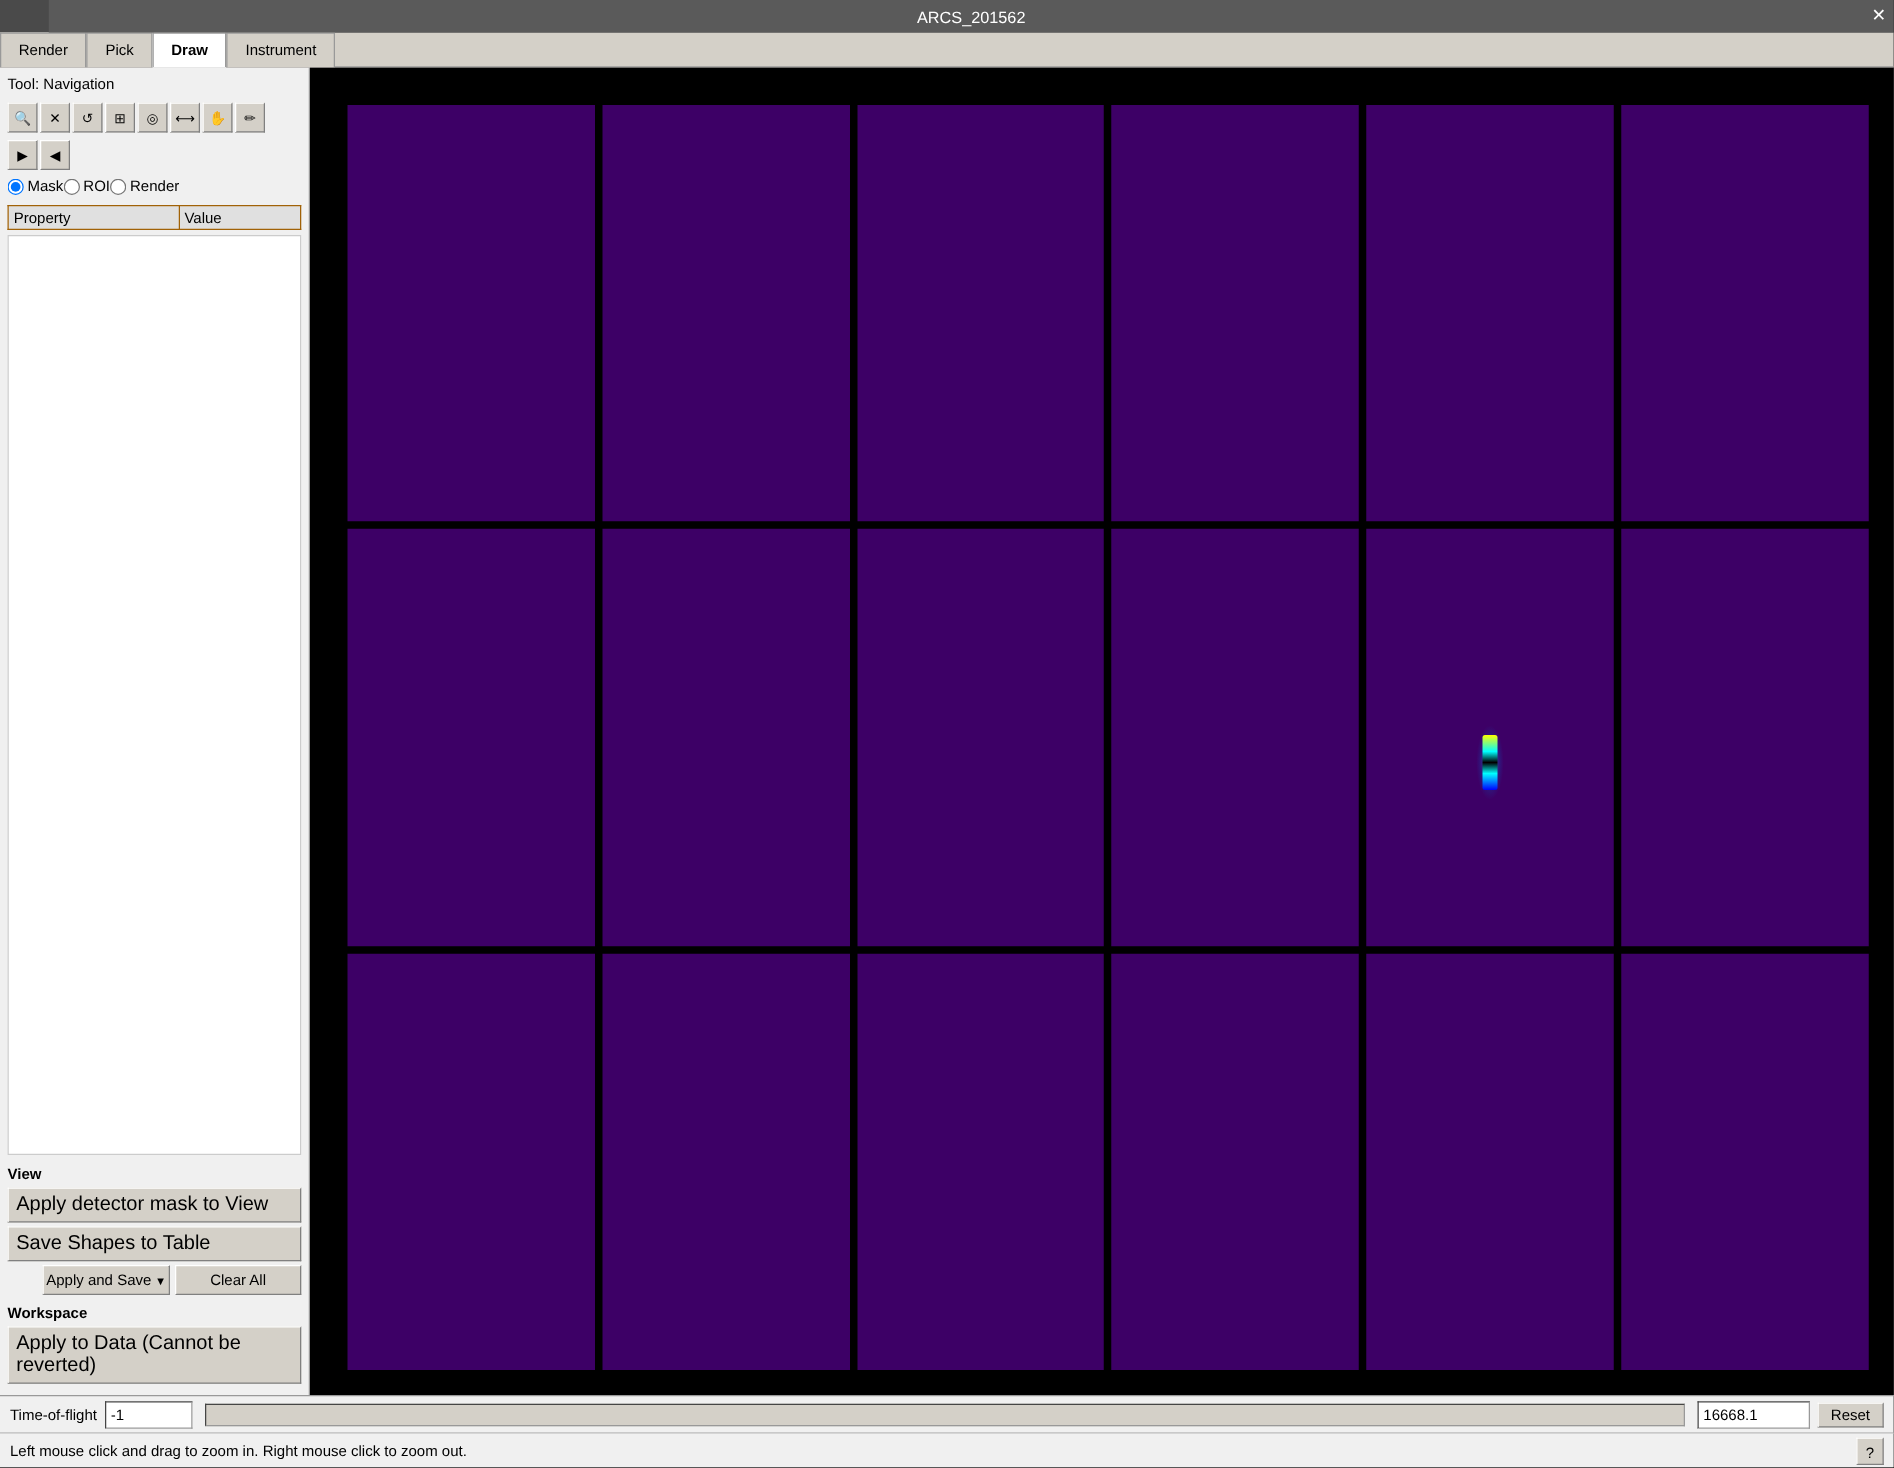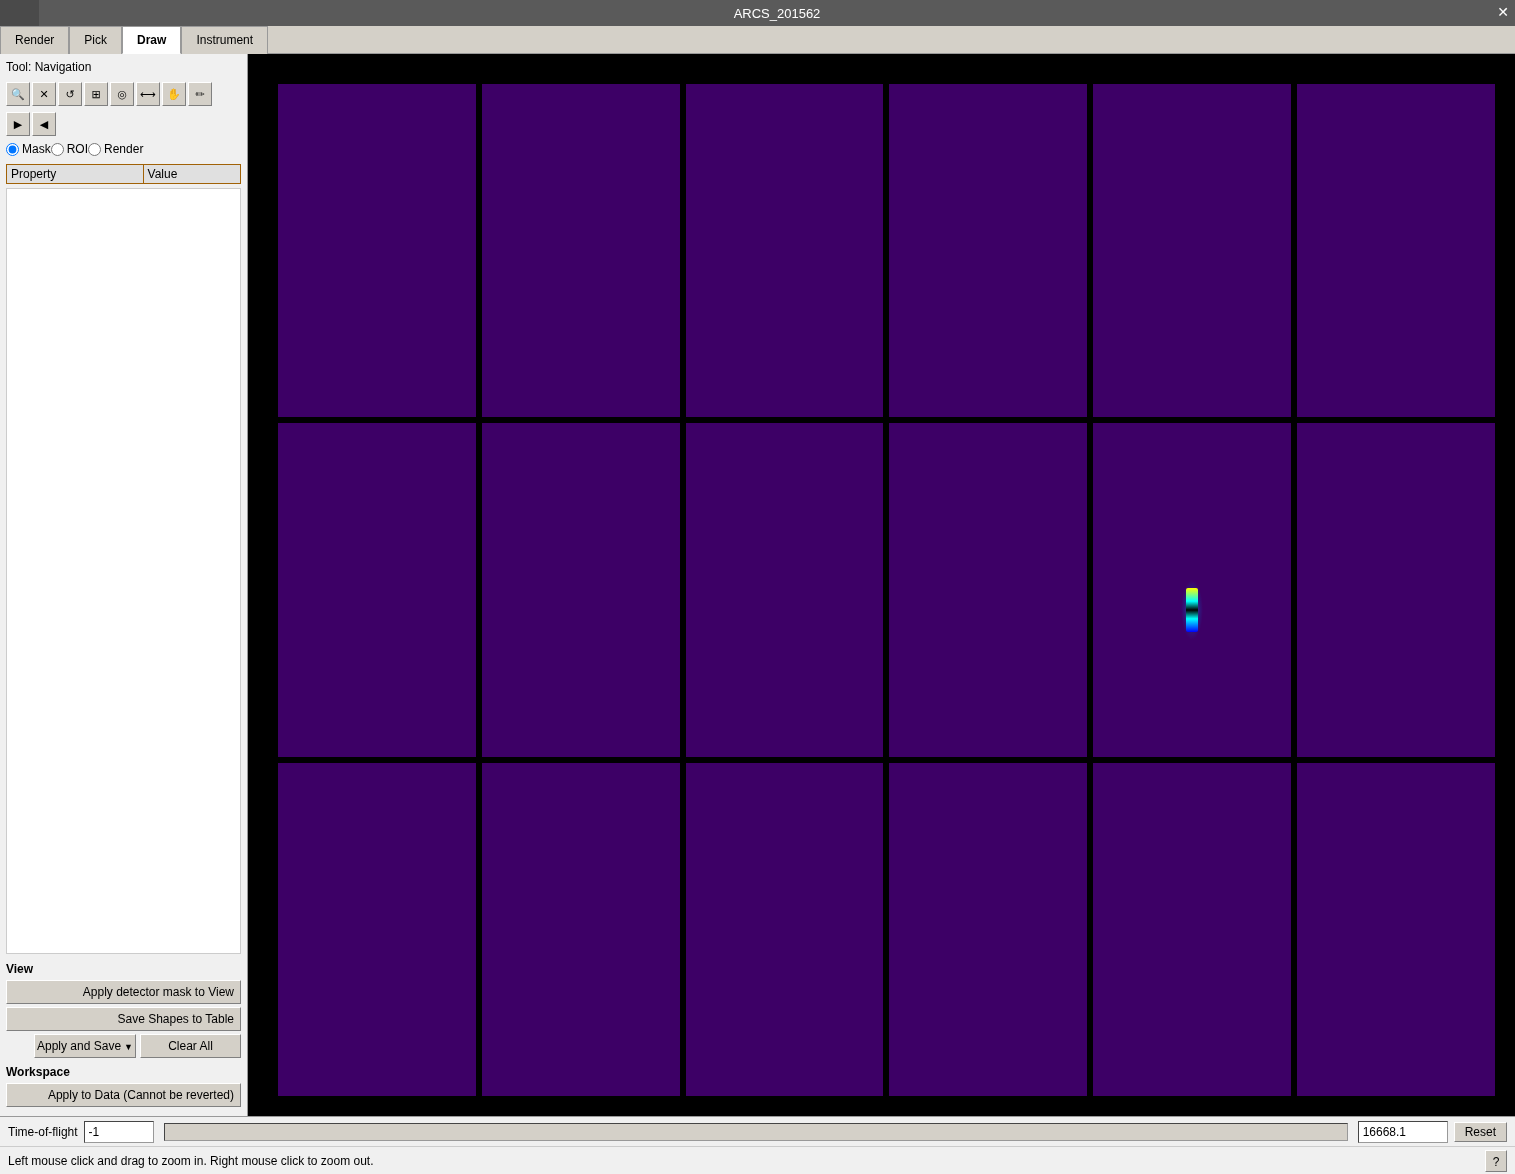--- a/index.html
+++ b/index.html
@@ -135,22 +135,22 @@
       font-size: 12px;
     }
     .full-btn {
       width: 100%;
       padding: 4px 6px;
       background: #d4d0c8;
       border: 1px solid #808080;
       border-top-color: #fff;
       border-left-color: #fff;
       cursor: pointer;
-      font-size: 12px;
-      text-align: right;
+      font-size: 16px;
+      text-align: left;
       margin-bottom: 3px;
     }
     #apply-save-row {
       display: flex;
       gap: 4px;
       margin-bottom: 3px;
       margin-left: 28px;
     }
     .half-btn {
       flex: 1;

